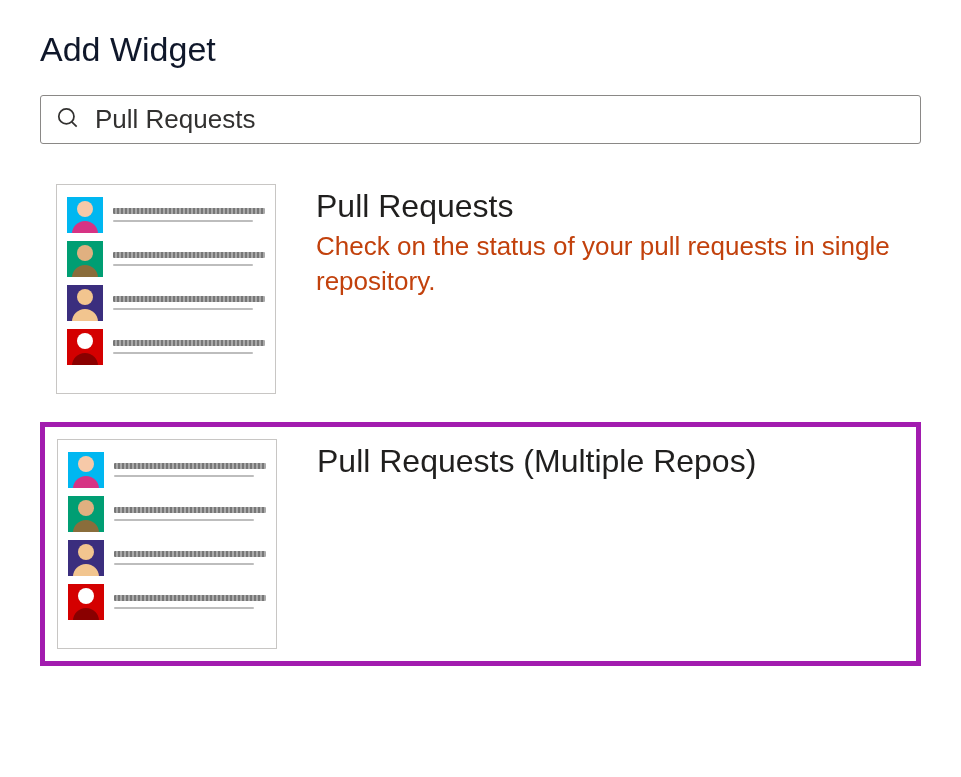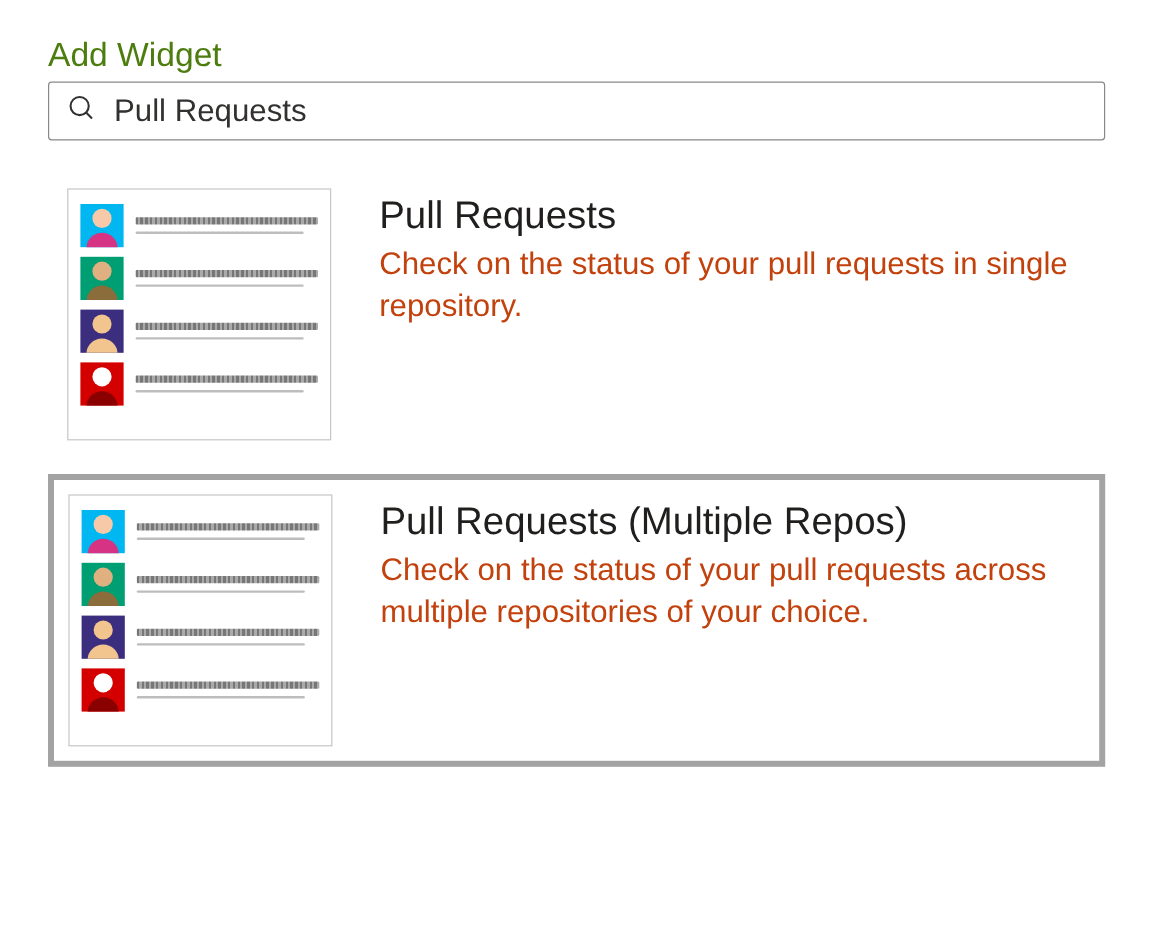--- a/index.html
+++ b/index.html
@@ -4,24 +4,24 @@
   <style>
     * { box-sizing: border-box; margin: 0; padding: 0; }
     body {
       font-family: "Segoe UI", -apple-system, sans-serif;
       background: #fff;
       padding: 30px 40px;
       color: #323130;
       width: 961px;
     }
     .page-title {
-      font-size: 28px;
+      font-size: 34px;
       font-weight: 400;
-      color: #4d7c0f;
-      margin-bottom: 6px;
+      color: #0f172a;
+      margin-bottom: 26px;
     }
     .search-box {
       display: flex;
       align-items: center;
       border: 1px solid #8a8886;
       border-radius: 3px;
       padding: 8px 14px;
       gap: 14px;
       margin-bottom: 24px;
     }
@@ -37,21 +37,21 @@
     }
     .widget-item {
       display: flex;
       align-items: flex-start;
       gap: 40px;
       padding: 12px;
       margin-bottom: 12px;
       border: 4px solid transparent;
     }
     .widget-item.highlighted {
-      border: 5px solid #a3a3a3;
+      border: 5px solid #a21caf;
     }
     .thumb {
       width: 220px;
       height: 210px;
       border: 1px solid #c8c6c4;
       background: #fff;
       padding: 12px 10px;
       display: flex;
       flex-direction: column;
       gap: 8px;
@@ -217,16 +217,15 @@
             <div class="head" style="background: rgb(255, 255, 255);"></div>
           </div>
           <div class="lines">
             <div class="line"></div>
             <div class="line thin"></div>
           </div>
         </div>
       </div>
       <div class="widget-text">
         <div class="widget-title">Pull Requests (Multiple Repos)</div>
-        <div class="widget-desc">Check on the status of your pull requests across multiple repositories of your choice.</div>
       </div>
     </div>
   </div>
 
 </body></html>

